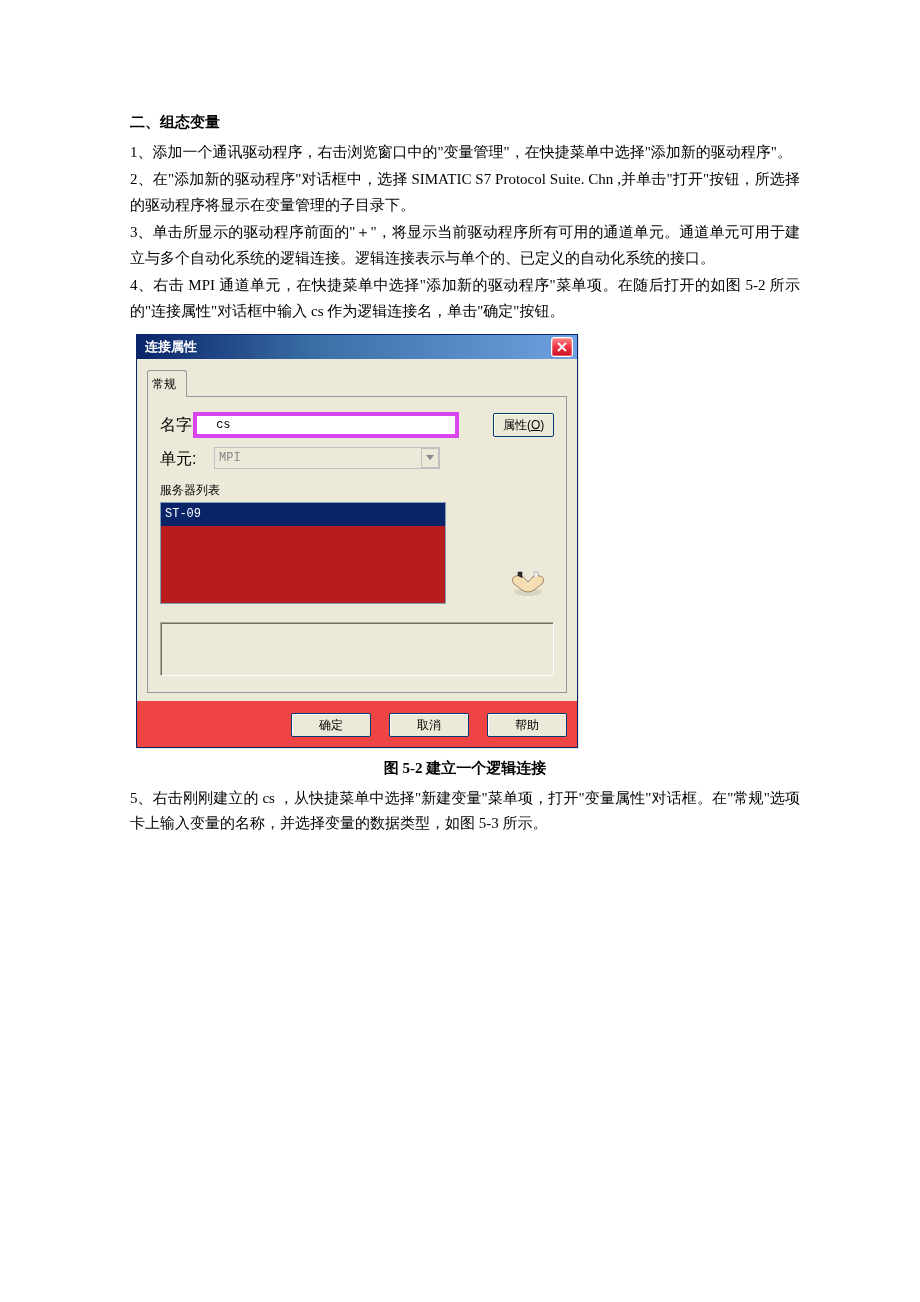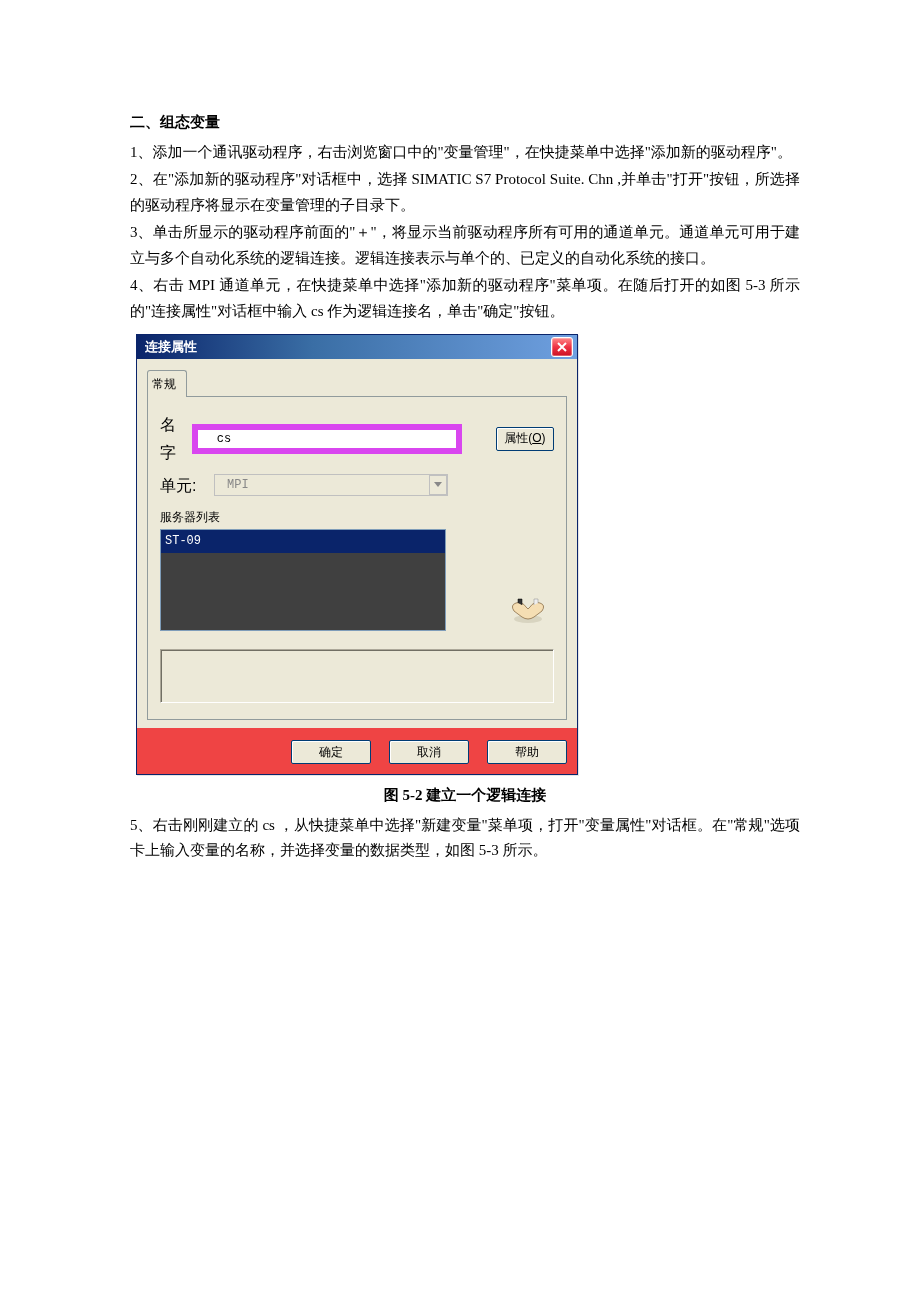--- a/index.html
+++ b/index.html
@@ -96,35 +96,35 @@
     align-items: center;
     margin-bottom: 6px;
   }
   .form-label {
     width: 54px;
     font-size: 16px;
   }
   .text-input {
     flex: 0 0 220px;
     height: 18px;
-    border: 6px solid #d946ef;
+    border: 4px solid #d946ef;
     background: #fff;
     padding: 0 19px;
     font-family: "Courier New", monospace;
     font-size: 12px;
     line-height: 18px;
   }
   .combo {
     flex: 0 0 220px;
     height: 20px;
     border: 1px solid #c0c0c0;
     background: #ece9d8;
     display: flex;
     align-items: center;
-    padding: 0 0 0 12px;
+    padding: 0 0 0 4px;
     color: #888;
     font-family: "Courier New", monospace;
     font-size: 12px;
     position: relative;
   }
   .combo-arrow {
     width: 16px;
     height: 18px;
     border: 1px solid #c0c0c0;
     background: #ece9d8;
@@ -149,21 +149,21 @@
     box-shadow: inset 1px 1px 0 #fff;
   }
   .props-btn .u { text-decoration: underline; }
 
   .server-label {
     font-size: 12px;
     margin-top: 8px;
   }
   .listbox {
     border: 1px solid #7f9db9;
-    background: #404040;
+    background: #b91c1c;
     height: 100px;
     margin-top: 2px;
     width: 284px;
     overflow: hidden;
   }
   .list-item-sel {
     background: #0a246a;
     color: #fff;
     font-family: "Courier New", monospace;
     font-size: 12px;
@@ -211,21 +211,21 @@
   }
 </style>
 </head>
 <body>
 
 <div class="page">
   <div class="heading">二、组态变量</div>
   <p class="para">1、添加一个通讯驱动程序，右击浏览窗口中的"变量管理"，在快捷菜单中选择"添加新的驱动程序"。</p>
   <p class="para">2、在"添加新的驱动程序"对话框中，选择 SIMATIC S7 Protocol Suite. Chn ,并单击"打开"按钮，所选择的驱动程序将显示在变量管理的子目录下。</p>
   <p class="para">3、单击所显示的驱动程序前面的"＋"，将显示当前驱动程序所有可用的通道单元。通道单元可用于建立与多个自动化系统的逻辑连接。逻辑连接表示与单个的、已定义的自动化系统的接口。</p>
-  <p class="para">4、右击 MPI 通道单元，在快捷菜单中选择"添加新的驱动程序"菜单项。在随后打开的如图 5-3 所示的"连接属性"对话框中输入 cs 作为逻辑连接名，单击"确定"按钮。</p>
+  <p class="para">4、右击 MPI 通道单元，在快捷菜单中选择"添加新的驱动程序"菜单项。在随后打开的如图 5-2 所示的"连接属性"对话框中输入 cs 作为逻辑连接名，单击"确定"按钮。</p>
 
   <div class="dialog-wrap">
     <div class="dialog">
       <div class="titlebar">
         <span class="titlebar-title">连接属性</span>
         <div class="close-btn">
           <svg width="10" height="10" viewBox="0 0 10 10">
             <path d="M1 1 L9 9 M9 1 L1 9" stroke="#fff" stroke-width="2" fill="none"></path>
           </svg>
         </div>

